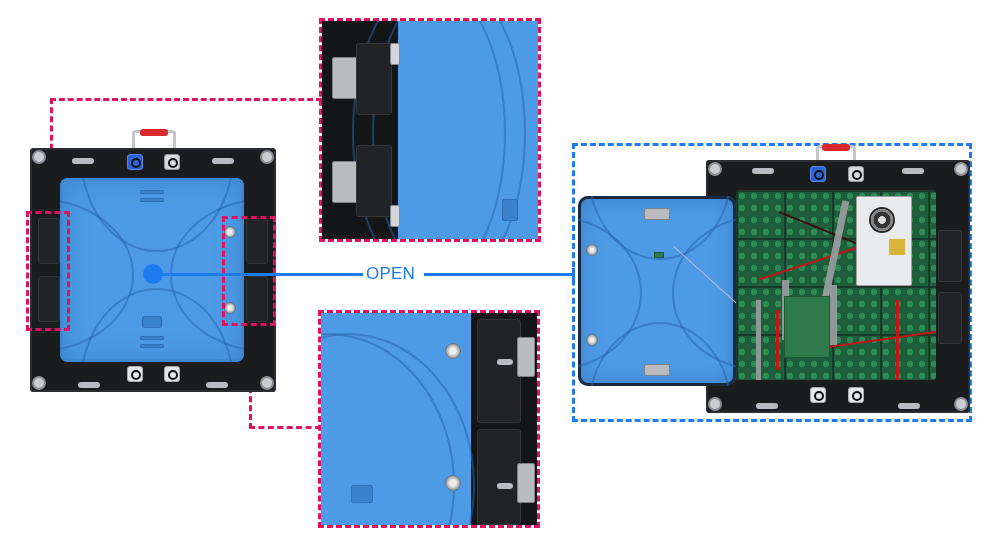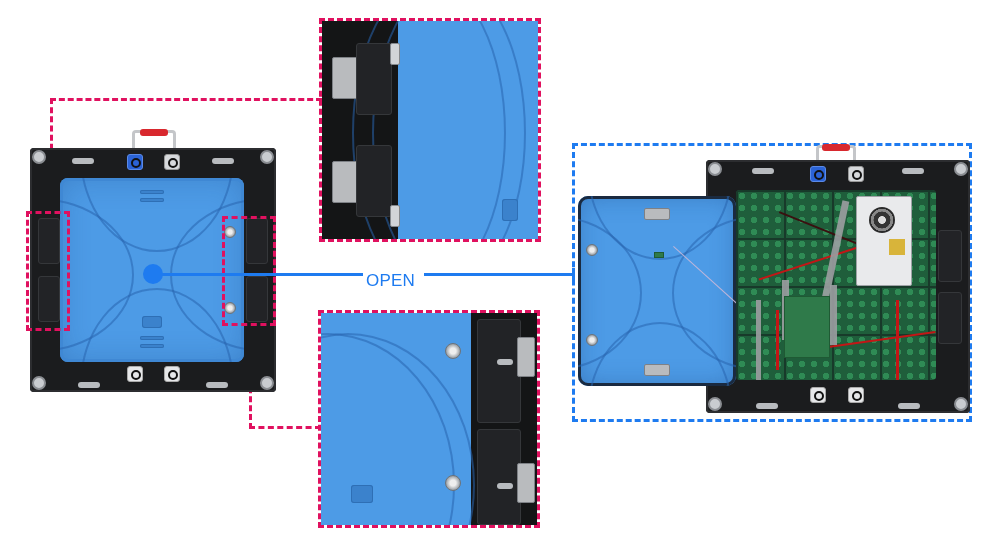--- a/index.html
+++ b/index.html
@@ -151,21 +151,21 @@
   <div class="abs black-block" style="left:156px; top:116px; width:44px; height:96px;"></div>
   <div class="abs bracket" style="left:196px; top:24px; width:18px; height:40px;"></div>
   <div class="abs bracket" style="left:196px; top:150px; width:18px; height:40px;"></div>
   <div class="abs latch" style="left:176px; top:46px; width:16px;"></div>
   <div class="abs latch" style="left:176px; top:170px; width:16px;"></div>
   <div class="abs slot" style="left:30px; top:172px; width:22px; height:18px;"></div>
 </div>
 
 <div class="abs open-dot" style="left:143px; top:264px;"></div>
 <div class="abs open-line" style="left:155px; top:273px; width:208px;"></div>
-<div class="abs open-label" style="left:363px; top:271px;">OPEN</div>
+<div class="abs open-label" style="left:363px; top:264px;">OPEN</div>
 <div class="abs open-line" style="left:424px; top:273px; width:150px;"></div>
 <div class="abs arrow-tick" style="left:572px; top:268px;"></div>
 
 <div class="abs dash-blue" style="left:572px; top:143px; width:400px; height:279px;"></div>
 
 <div class="abs" style="left:706px; top:143px; width:264px; height:270px;">
   <div class="abs handle" style="left:110px; top:2px; width:40px; height:20px;"></div>
   <div class="abs handle-grip" style="left:116px; top:1px; width:28px;"></div>
 
   <div class="abs cabinet" style="left:0; top:17px; width:264px; height:253px;">

